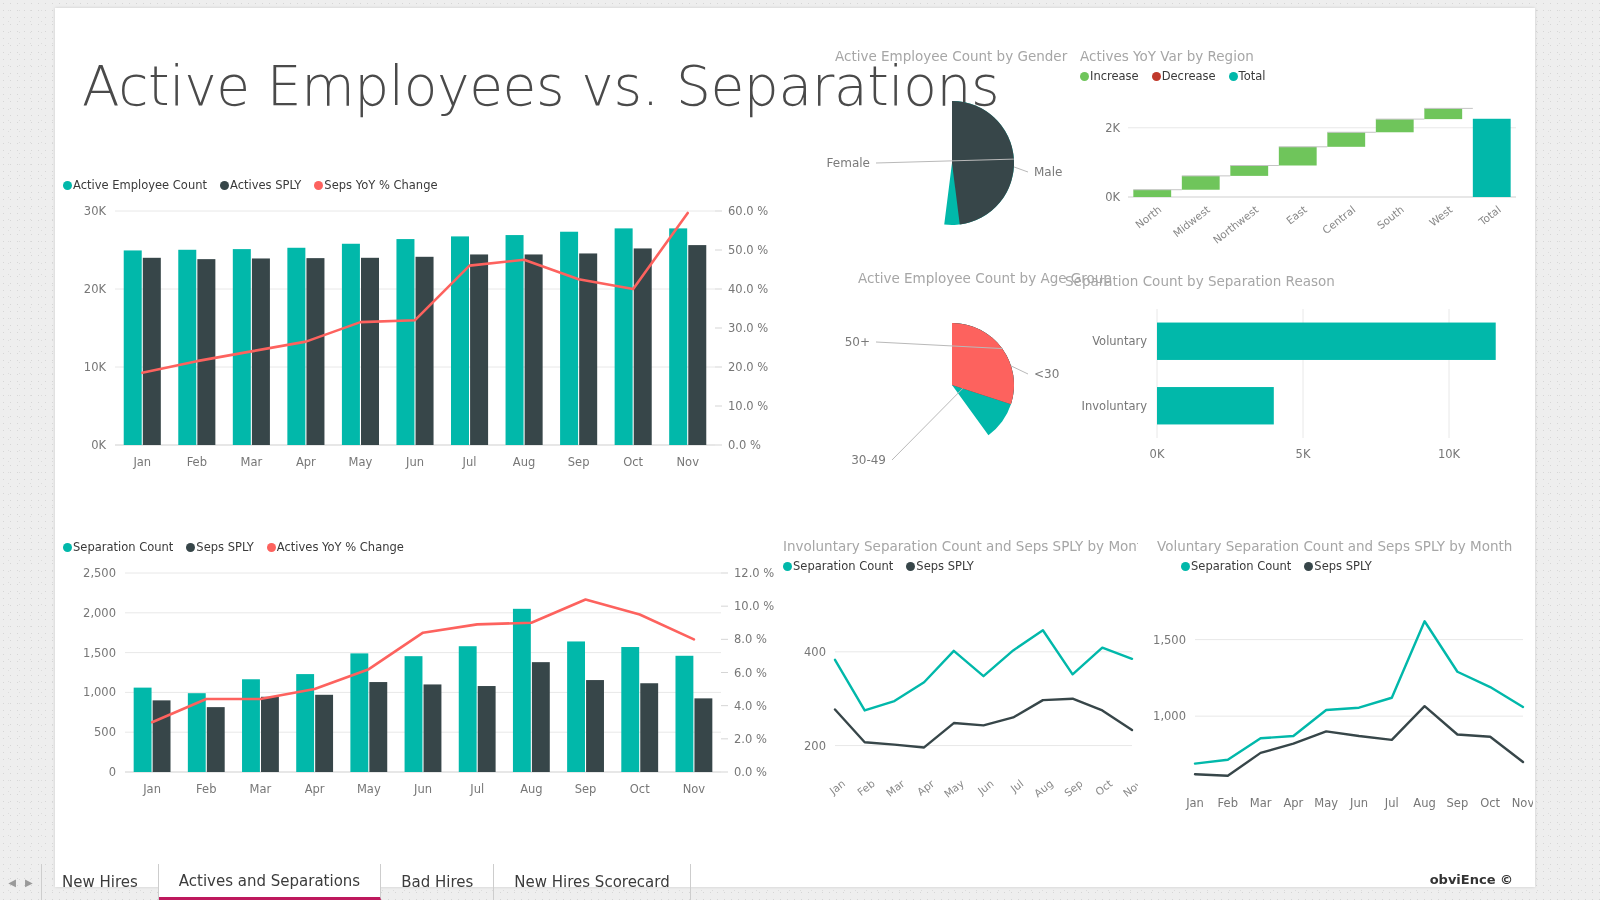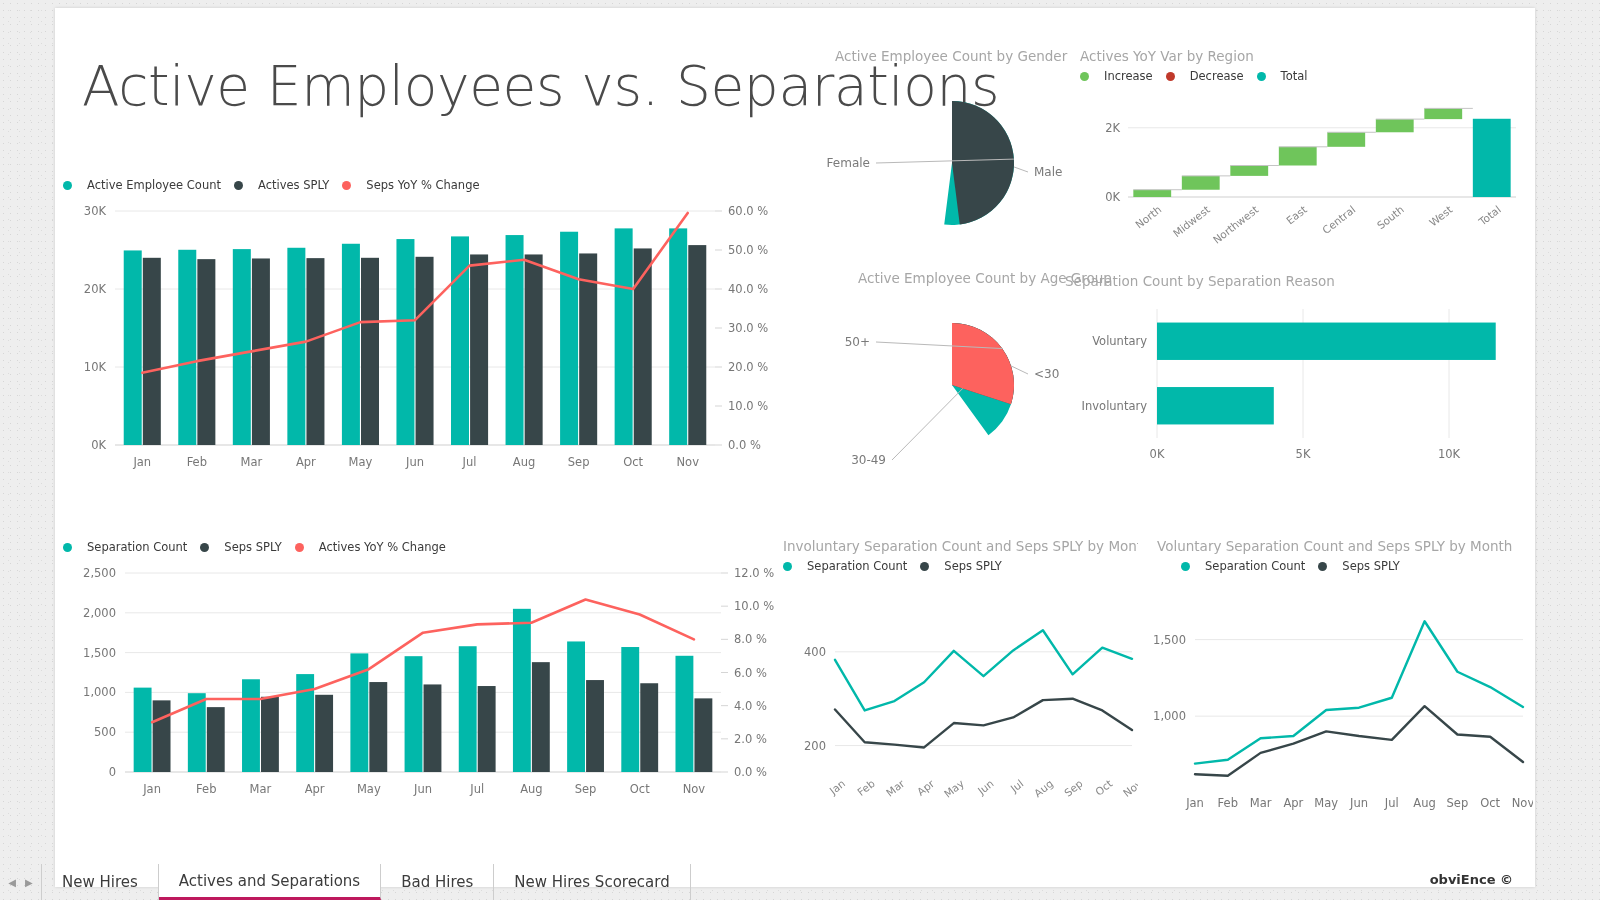--- a/index.html
+++ b/index.html
@@ -37,21 +37,21 @@
     font-family: "DejaVu Sans", sans-serif;
   }
   .visual { position: absolute; }
   .v-title {
     font-size: 13.5px;
     color: #a6a6a6;
     font-family: "DejaVu Sans", sans-serif;
     white-space: nowrap;
   }
   .legend { display: flex; align-items: center; gap: 13px; margin-top: 5px; }
-  .legend-item { display: flex; align-items: center; gap: 15px; white-space: nowrap; }
+  .legend-item { display: flex; align-items: center; gap: 1px; white-space: nowrap; }
   .legend-dot { width: 9px; height: 9px; border-radius: 50%; display: inline-block; }
   .legend-label { font-size: 11.5px; color: #3a3a3a; }
   .axis-label { font-size: 11.5px; fill: #777777; font-family: "DejaVu Sans", sans-serif; }
   .axis-label-sm { font-size: 10.5px; fill: #888888; font-family: "DejaVu Sans", sans-serif; }
   .pie-label { font-size: 12px; fill: #7a7a7a; font-family: "DejaVu Sans", sans-serif; }
   .cat-label { font-size: 11.5px; fill: #777777; font-family: "DejaVu Sans", sans-serif; }
   .gridline { stroke: #e8e8e8; stroke-width: 1; }
   .axisline { stroke: #cfcfcf; stroke-width: 1; }
   .tickmark { stroke: #d5d5d5; stroke-width: 1; }
 

